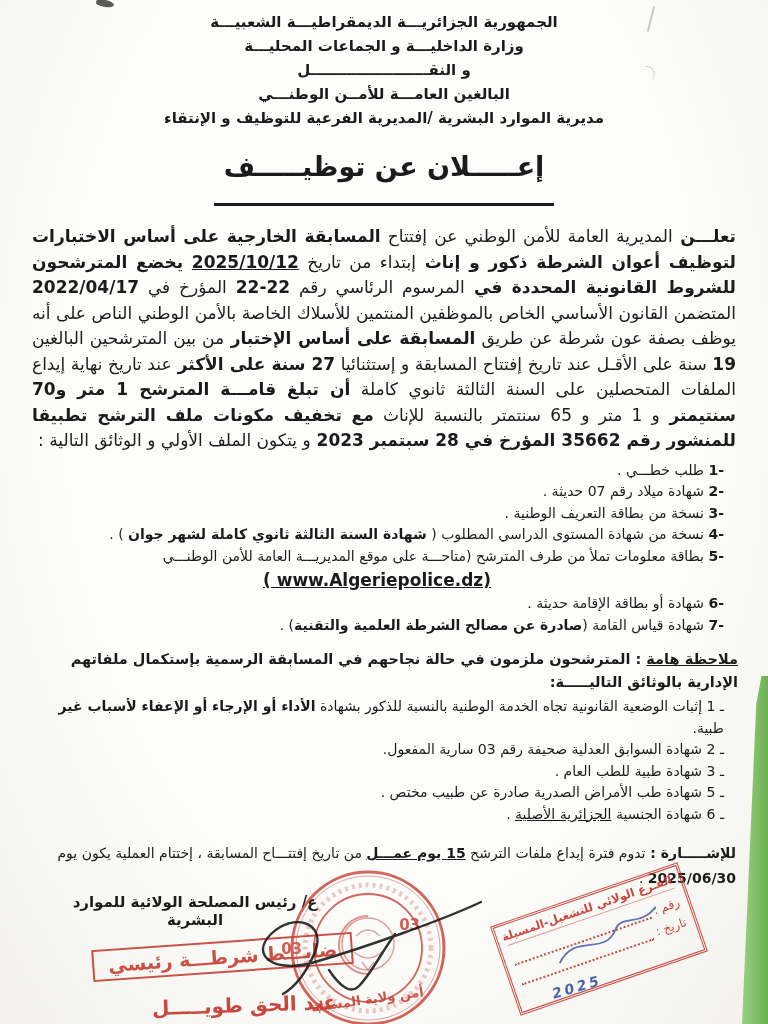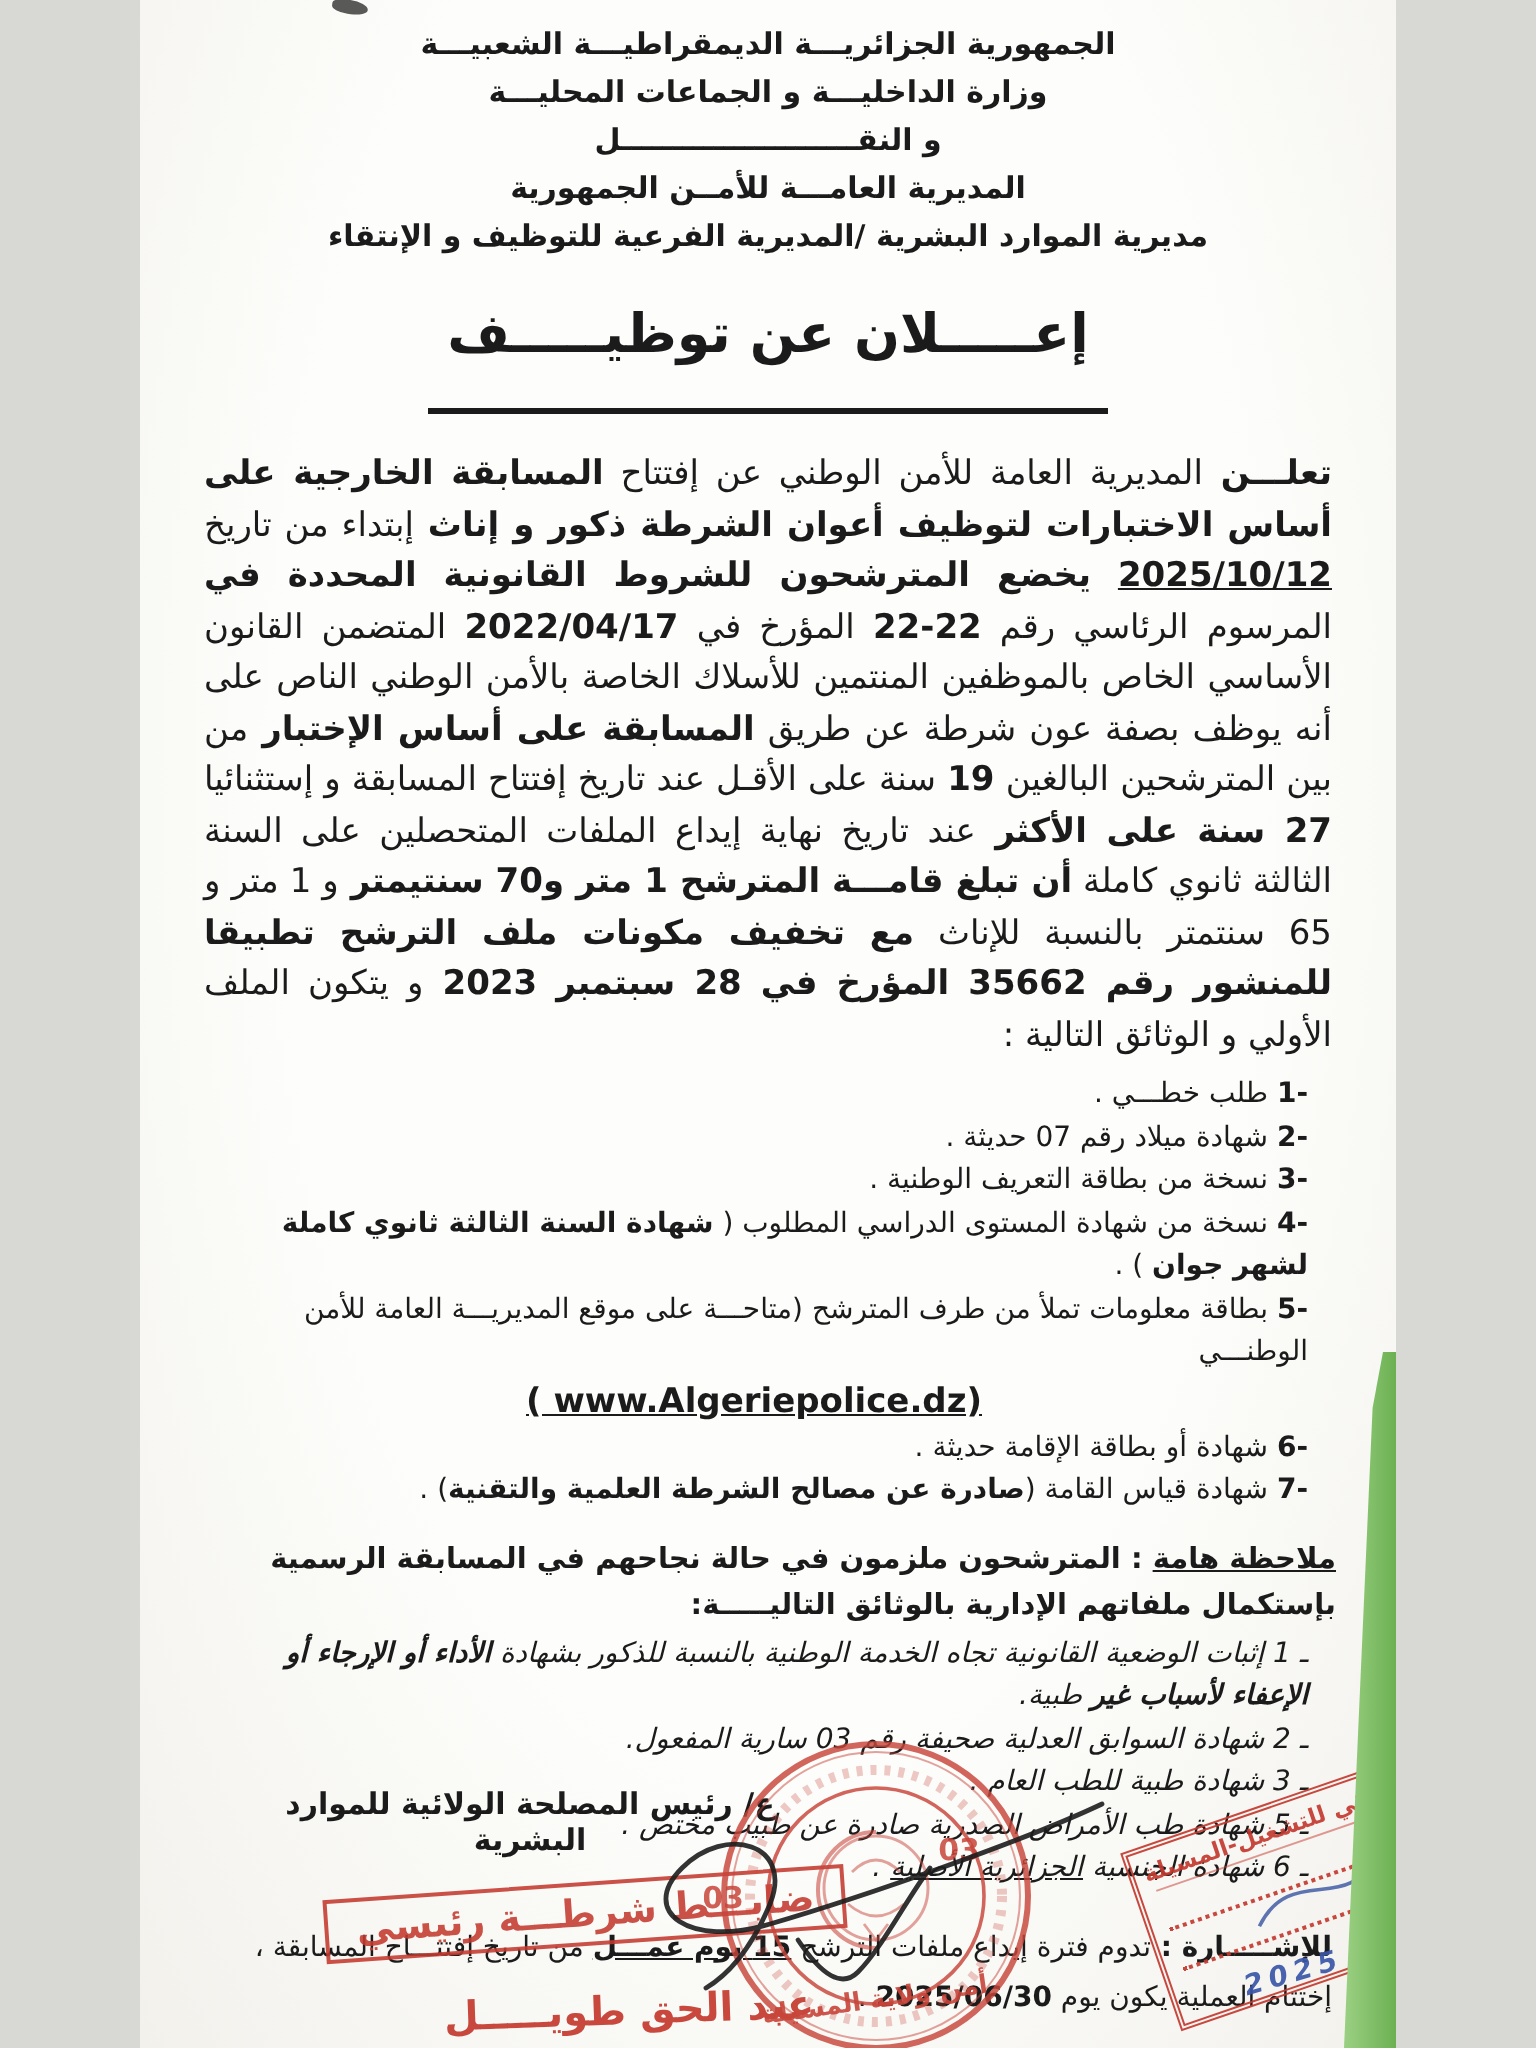--- a/index.html
+++ b/index.html
@@ -1,17 +1,17 @@
 <!DOCTYPE html>
 <html lang="ar" dir="rtl"><head>
 <meta charset="utf-8">
 <style>
   html,body{margin:0;padding:0;background:#d8d8d4;}
   .sheet{
-    width:628px;height:1024px;position:relative;overflow:hidden;margin:0 auto;
+    width:768px;height:1024px;position:relative;overflow:hidden;margin:0 auto;
     background:radial-gradient(ellipse at 50% 38%, #fdfdfb 55%, #f2f1ec 100%);
     direction:rtl;color:#1b1b1b;
     font-family:"DejaVu Sans", sans-serif;
   }
   .content{padding:10px 30px 0 30px;}
   .b{font-weight:bold;}
   .u{text-decoration:underline;}
   
   .hdr{ text-align:center; font-weight:bold; font-size:15px; line-height:24px; }
   
@@ -19,21 +19,21 @@
   .title-inner{display:inline-block;font-size:27px;font-weight:bold;border-bottom:3px solid #1b1b1b;padding:0 10px 21px;}
   
   .intro{margin:18px 2px 0;font-size:17px;line-height:25.5px;text-align:justify;}
   
   .docs{margin:6px 14px 0 0;font-size:14px;line-height:21.5px;}
   .doc-item .m{font-weight:bold;}
   .url-line{display:block;text-align:center;direction:ltr;font-size:17px;font-weight:bold;text-decoration:underline;line-height:26px;}
   
   .note{margin-top:12px;}
   .note-head{margin:0;font-size:14.5px;font-weight:bold;line-height:23px;}
-  .note-items{margin:2px 14px 16px 0;font-size:14px;line-height:21.5px;font-style:italic;}
+  .note-items{margin:2px 14px 16px 0;font-size:14px;line-height:21.5px;}
   
   .footer-note{margin:16px 2px 0;font-size:14px;line-height:25px;}
   
   .capacity{position:absolute;left:44px;top:893px;width:302px;text-align:center;font-weight:bold;font-size:15px;}
   .rank-stamp{position:absolute;left:92px;top:941px;transform:rotate(-4deg);color:#c43a2f;border:2px solid #c43a2f;
     font-size:19px;font-weight:bold;padding:3px 14px;opacity:.88;white-space:nowrap;}
   .name-stamp{position:absolute;left:152px;top:993px;color:#c43a2f;font-size:20px;font-weight:bold;transform:rotate(-2deg);opacity:.92;white-space:nowrap;}
   .round-stamp{position:absolute;left:282px;top:866px;}
   .sig-scribble{position:absolute;left:233px;top:890px;}
   .office-stamp{position:absolute;left:500px;top:892px;width:198px;height:94px;transform:rotate(-19deg);
@@ -57,21 +57,21 @@
 </head>
 <body>
 
 <div class="sheet">
   <div class="content">
 
     <header class="hdr">
       <div>الجمهورية الجزائريـــة الديمقراطيـــة الشعبيـــة</div>
       <div>وزارة الداخليـــة و الجماعات المحليـــة</div>
       <div>و النقـــــــــــــــــــــــل</div>
-      <div>المديرية العامـــة للأمــن الجمهورية</div>
+      <div>البالغين العامـــة للأمــن الوطنـــي</div>
       <div>مديرية الموارد البشرية /المديرية الفرعية للتوظيف و الإنتقاء</div>
     </header>
 
     <h1 class="title"><span class="title-inner">إعـــــلان عن توظيـــــف</span></h1>
 
     <p class="intro"><span class="b">تعلـــن </span><span>المديرية العامة للأمن الوطني عن إفتتاح </span><span class="b">المسابقة الخارجية على أساس الاختبارات لتوظيف أعوان الشرطة ذكور و إناث </span><span>إبتداء من تاريخ </span><span class="b u">2025/10/12</span><span class="b"> يخضع المترشحون للشروط القانونية المحددة في </span><span>المرسوم الرئاسي رقم </span><span class="b">22-22</span><span> المؤرخ في </span><span class="b">2022/04/17</span><span> المتضمن القانون الأساسي الخاص بالموظفين المنتمين للأسلاك الخاصة بالأمن الوطني الناص على أنه يوظف بصفة عون شرطة عن طريق </span><span class="b">المسابقة على أساس الإختبار </span><span>من بين المترشحين البالغين </span><span class="b">19</span><span> سنة على الأقـل عند تاريخ إفتتاح المسابقة و إستثنائيا </span><span class="b">27</span><span class="b"> سنة على الأكثر </span><span>عند تاريخ نهاية إيداع الملفات المتحصلين على السنة الثالثة ثانوي كاملة </span><span class="b">أن تبلغ قامـــة المترشح 1 متر و70 سنتيمتر </span><span>و 1 متر و 65 سنتمتر بالنسبة للإناث </span><span class="b">مع تخفيف مكونات ملف الترشح تطبيقا للمنشور رقم 35662 المؤرخ في 28 سبتمبر 2023 </span><span>و يتكون الملف الأولي و الوثائق التالية :</span></p>
 
     <div class="docs">
       <div class="doc-item"><span class="m">-1</span> <span>طلب خطـــي .</span><span class="b"></span><span></span></div>
       <div class="doc-item"><span class="m">-2</span> <span>شهادة ميلاد رقم 07 حديثة .</span><span class="b"></span><span></span></div>

